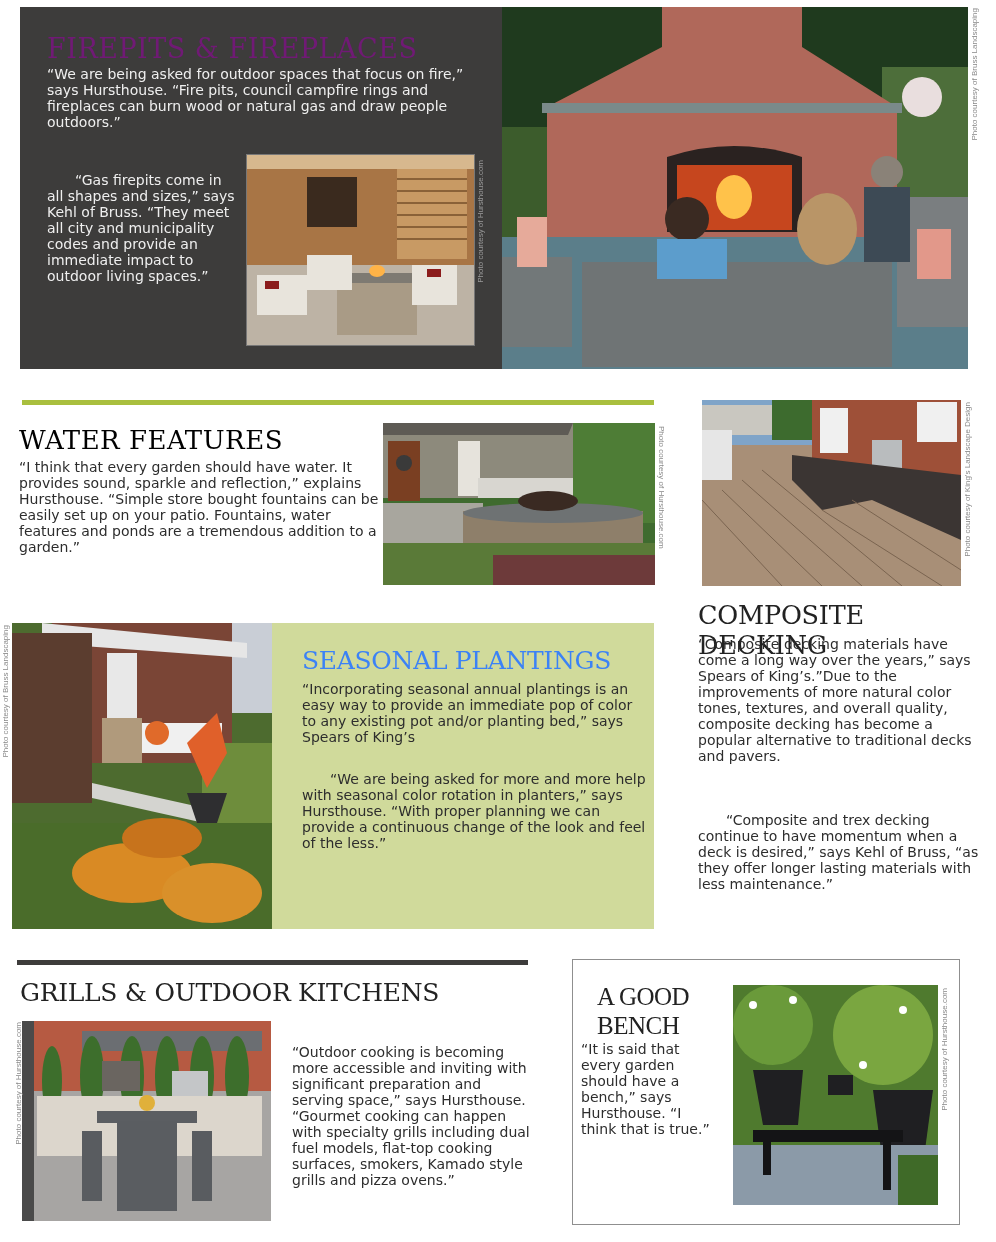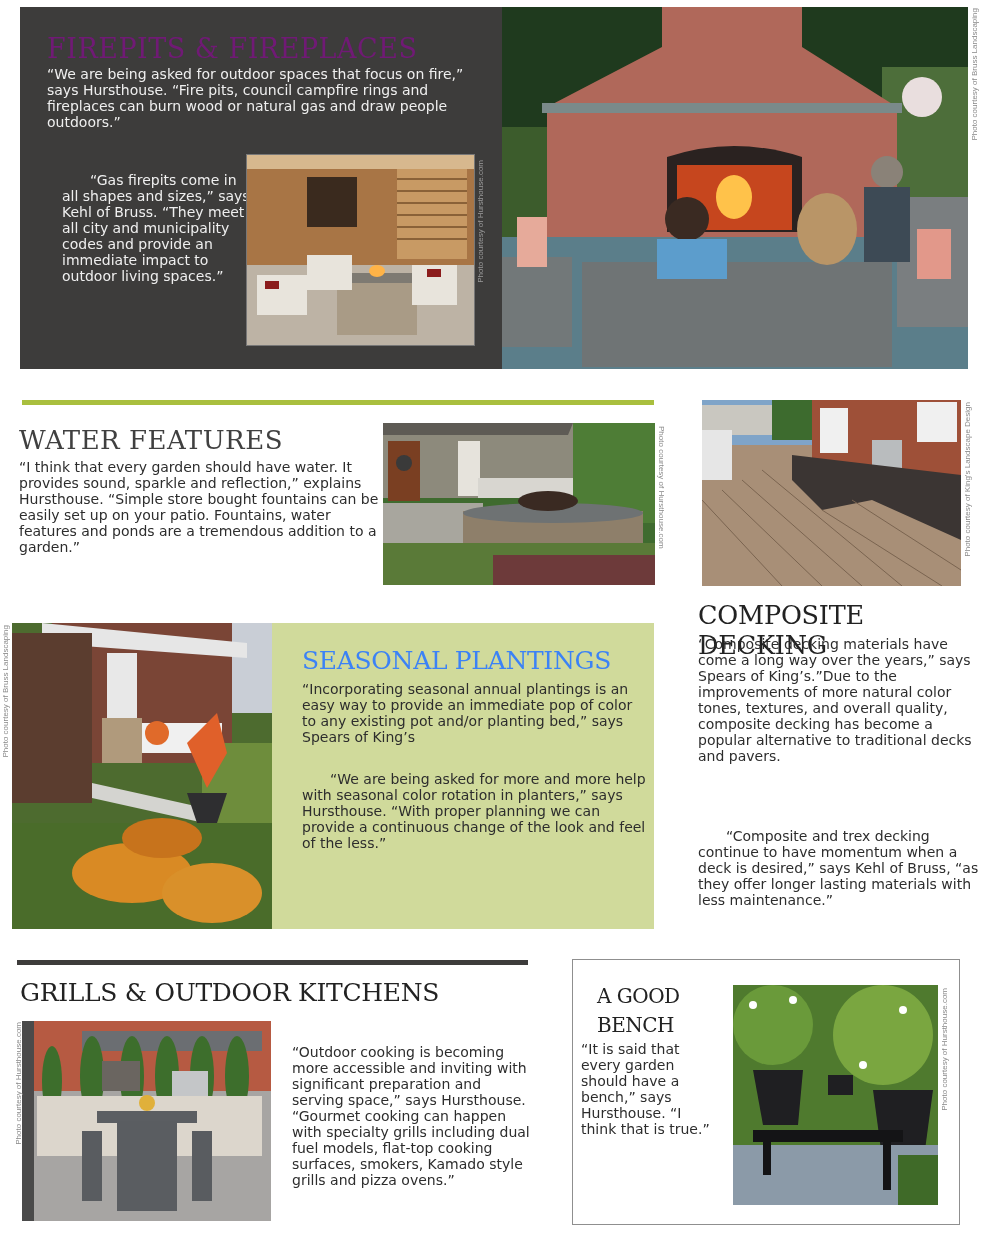--- a/index.html
+++ b/index.html
@@ -12,28 +12,28 @@
   .credit { font-family:"Liberation Sans", sans-serif; font-size:8px; color:#8a8a8a;
             writing-mode:vertical-rl; transform:rotate(180deg); white-space:nowrap; }
   .credit.down { transform:none; }
   .photo { overflow:hidden; }
   .photo svg { display:block; width:100%; height:100%; }
 
   
   #firepits-panel { left:20px; top:7px; width:482px; height:362px; background:#3d3c3b; }
   #firepits-title { left:47px; top:33px; font-size:27px; color:#701a75; }
   #firepits-p1 { left:47px; top:66px; width:420px; color:#efefef; }
-  #firepits-p2 { left:62px; top:172px; width:190px; color:#efefef; }
+  #firepits-p2 { left:47px; top:172px; width:190px; color:#efefef; }
   #firepit-photo { left:246px; top:154px; width:227px; height:190px; border:1px solid #777; }
   #firepit-credit { left:476px; top:160px; color:#9a9a9a; }
   #fireplace-photo { left:502px; top:7px; width:466px; height:362px; }
   #fireplace-credit { left:970px; top:8px; }
 
   .rule-green { left:22px; top:400px; width:632px; height:5px; background:#a9bf3e; }
-  #water-title { left:19px; top:425px; font-size:26px; color:#404040; }
+  #water-title { left:19px; top:425px; font-size:26px; color:#000000; }
   #water-p { left:19px; top:459px; width:360px; }
   #fountain-photo { left:383px; top:423px; width:272px; height:162px; }
   #fountain-credit { left:657px; top:426px; }
   #deck-photo { left:702px; top:400px; width:259px; height:186px; }
   #deck-credit { left:963px; top:402px; }
   #decking-title { left:698px; top:600px; font-size:25.5px; color:#222; letter-spacing:-0.2px; }
   #decking-p1 { left:698px; top:636px; width:290px; }
   #decking-p2 { left:698px; top:812px; width:295px; }
 
   #planting-photo { left:12px; top:623px; width:260px; height:306px; }
@@ -43,21 +43,21 @@
   #seasonal-p1 { left:302px; top:681px; width:345px; }
   #seasonal-p2 { left:302px; top:771px; width:345px; }
 
   .rule-dark { left:17px; top:960px; width:511px; height:5px; background:#3d3c3b; }
   #grills-title { left:20px; top:978px; font-size:25px; color:#222; letter-spacing:-0.3px; }
   #kitchen-photo { left:22px; top:1021px; width:249px; height:200px; }
   #kitchen-credit { left:14px; top:1022px; }
   #grills-p { left:292px; top:1014px; width:245px;margin-top:30px; }
 
   #bench-box { left:572px; top:959px; width:388px; height:266px; border:1px solid #8f8f8f; box-sizing:border-box; }
-  #bench-title { left:597px; top:982px; font-size:20px; line-height:29px; color:#222; letter-spacing:-0.5px; }
+  #bench-title { left:597px; top:982px; font-size:25px; line-height:29px; color:#222; letter-spacing:-0.5px;font-family:Liberation Serif, serif; }
   #bench-p { left:581px; top:1041px; width:130px; }
   #bench-photo { left:733px; top:985px; width:205px; height:220px; }
   #bench-credit { left:940px; top:988px; }
 </style>
 </head>
 <body>
 
 <section>
   <div id="firepits-panel" class="abs"></div>
   <h2 id="firepits-title" class="abs serif" style="margin:0">FIREPITS &amp; FIREPLACES</h2>
@@ -162,21 +162,21 @@
         <line x1="40" y1="80" x2="160" y2="186"></line>
           <line x1="60" y1="70" x2="200" y2="186"></line>
         <line x1="120" y1="110" x2="240" y2="186"></line>
           <line x1="150" y1="100" x2="259" y2="170"></line>
       </g>
     </svg>
   </div>
   <span id="deck-credit" class="abs credit">Photo courtesy of King’s Landscape Design</span>
   <h2 id="decking-title" class="abs serif" style="margin:0">COMPOSITE DECKING</h2>
   <p id="decking-p1" class="abs body-text">“Composite decking materials have come a long way over the years,” says Spears of King’s.”Due to the improvements of more natural color tones, textures, and overall quality, composite decking has become a popular alternative to traditional decks and pavers.</p>
-  <p id="decking-p2" class="abs body-text indent" style="margin-top:16px">“Composite and trex decking continue to have momentum when a deck is desired,” says Kehl of Bruss, “as they offer longer lasting materials with less maintenance.”</p>
+  <p id="decking-p2" class="abs body-text indent" style="margin-top:0">“Composite and trex decking continue to have momentum when a deck is desired,” says Kehl of Bruss, “as they offer longer lasting materials with less maintenance.”</p>
 </section>
 
 <section>
   <div id="planting-photo" class="abs photo">
     <svg viewBox="0 0 260 306" preserveAspectRatio="none">
       <rect width="260" height="306" fill="#4d6b2f"></rect>
       <rect x="160" y="0" width="100" height="90" fill="#c9ced6"></rect>
       <rect x="40" y="0" width="180" height="140" fill="#7a4536"></rect>
       <polygon points="30,0 235,20 235,35 30,20" fill="#e6e6e6"></polygon>
       <rect x="95" y="30" width="30" height="90" fill="#e8e8e8"></rect>

